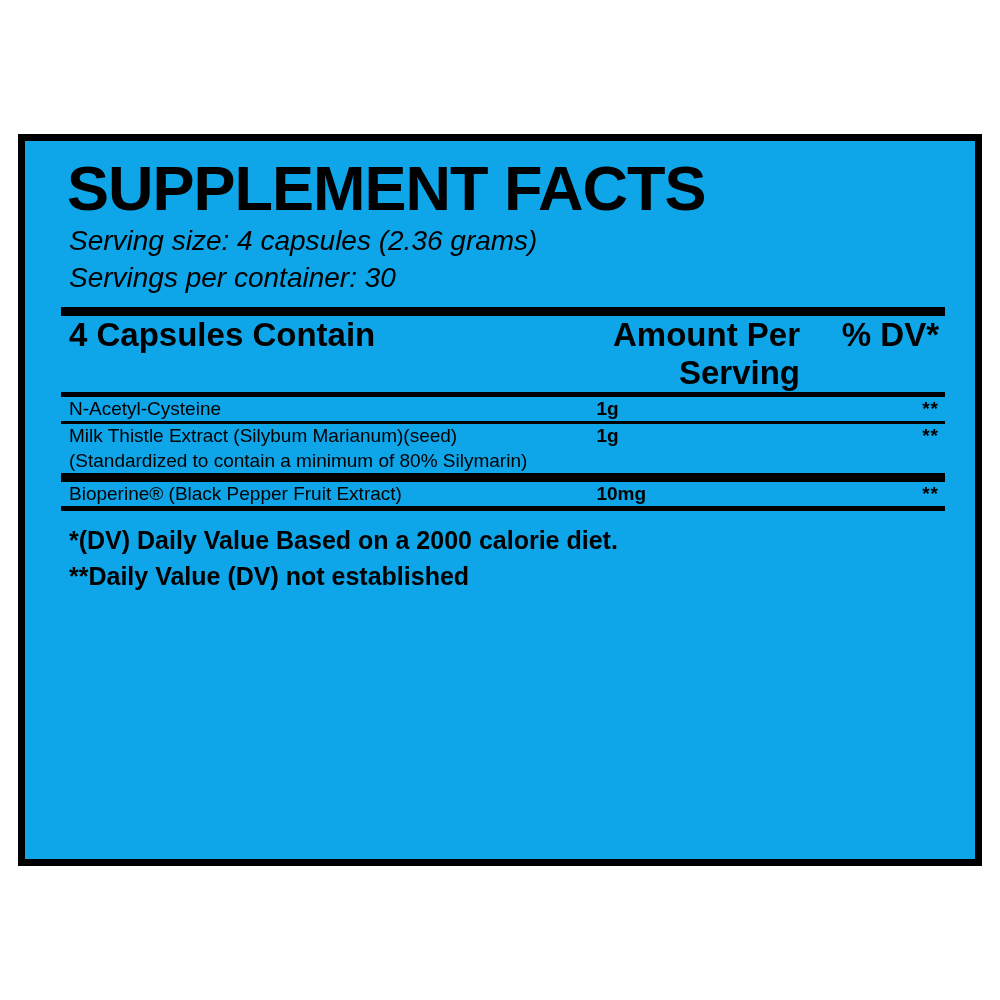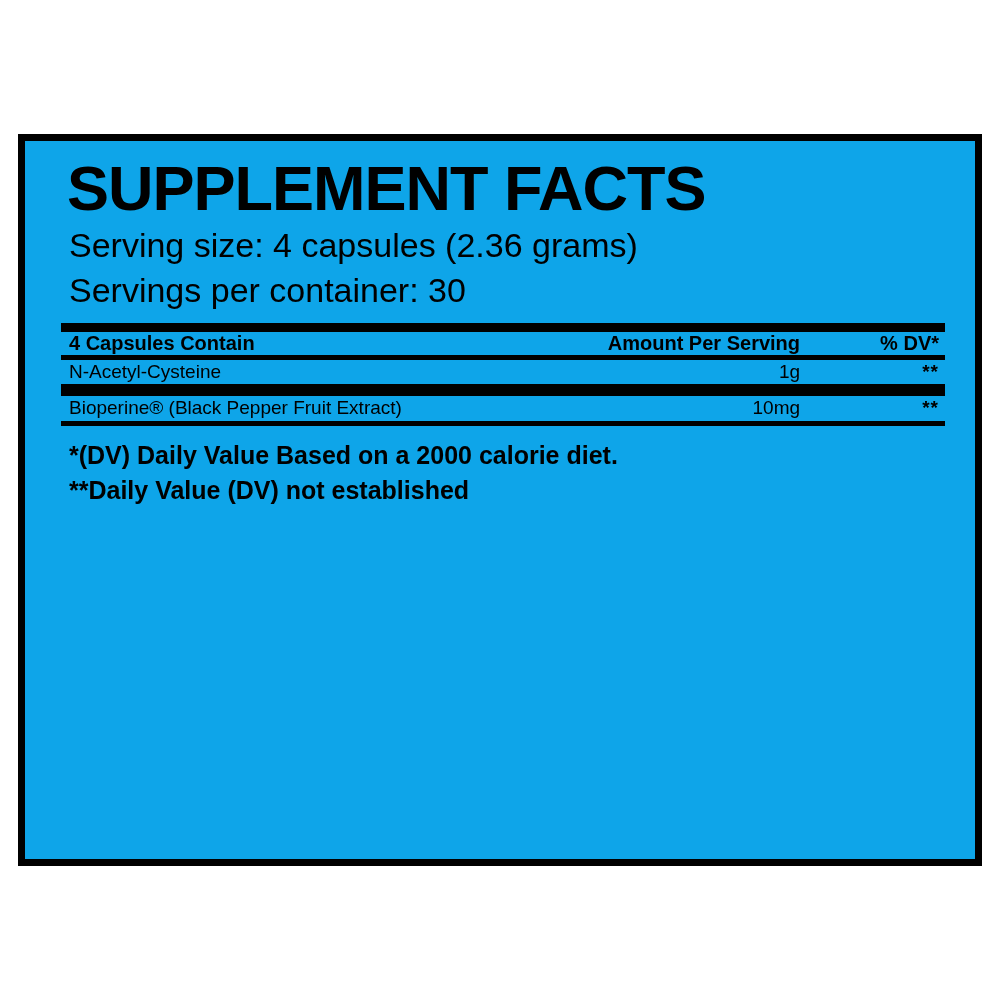--- a/index.html
+++ b/index.html
@@ -36,23 +36,24 @@
   .title {
     font-size: 63px;
     font-weight: bold;
     letter-spacing: -1px;
     line-height: 1.05;
     white-space: nowrap;
     margin: 0 0 2px 6px;
   }
 
   .serving-line {
-    font-size: 34px;
+    font-size: 28px;
     line-height: 1.32;
     margin-left: 8px;
+    font-style: italic;
   }
 
   .rule-thick {
     height: 9px;
     background: #000000;
     margin-top: 10px;
   }
   .rule-med {
     height: 5px;
     background: #000000;
@@ -70,35 +71,35 @@
   table.facts td {
     vertical-align: top;
     padding: 0;
   }
 
   .col-name   { width: 62%; }
   .col-amount { width: 24%; }
   .col-dv     { width: 14%; }
 
   .hdr td {
-    font-size: 20px;
+    font-size: 33px;
     font-weight: bold;
     padding: 9px 0 9px 0;
   }
   .hdr .col-name   { padding-left: 8px; }
   .hdr .col-amount { text-align: right; padding-right: 20px; }
   .hdr .col-dv     { text-align: right; padding-right: 6px; }
 
   .row td {
     font-size: 19px;
     padding: 10px 0 9px 0;
     line-height: 1.28;
   }
   .row .col-name   { padding-left: 8px; }
-  .row .col-amount { text-align: right; padding-right: 20px; white-space: nowrap; }
+  .row .col-amount { text-align: left; padding-right: 20px; white-space: nowrap; font-weight: bold; }
   .row .col-dv     { text-align: right; padding-right: 6px; white-space: nowrap; font-weight: bold; letter-spacing: 1px; }
 
   .sub {
     display: block;
   }
 
   .footnotes {
     margin-top: 12px;
     margin-left: 8px;
   }
@@ -140,20 +141,28 @@
         <td class="col-name">N-Acetyl-Cysteine</td>
         <td class="col-amount">1g</td>
         <td class="col-dv">**</td>
       </tr>
       <tr>
         <td class="sep-wrap" colspan="3">
               <div class="rule-thin"></div>
             </td>
       </tr>
 
+      <tr class="row">
+        <td class="col-name">
+          <span class="sub">Milk Thistle Extract (Silybum Marianum)(seed)</span>
+          <span class="sub">(Standardized to contain a minimum of 80% Silymarin)</span>
+        </td>
+        <td class="col-amount">1g</td>
+        <td class="col-dv">**</td>
+      </tr>
       <tr>
         <td class="sep-wrap" colspan="3">
               <div class="rule-thin"></div>
             </td>
       </tr>
 
       <tr>
         <td class="sep-wrap" colspan="3">
               <div class="rule-thin"></div>
             </td>

